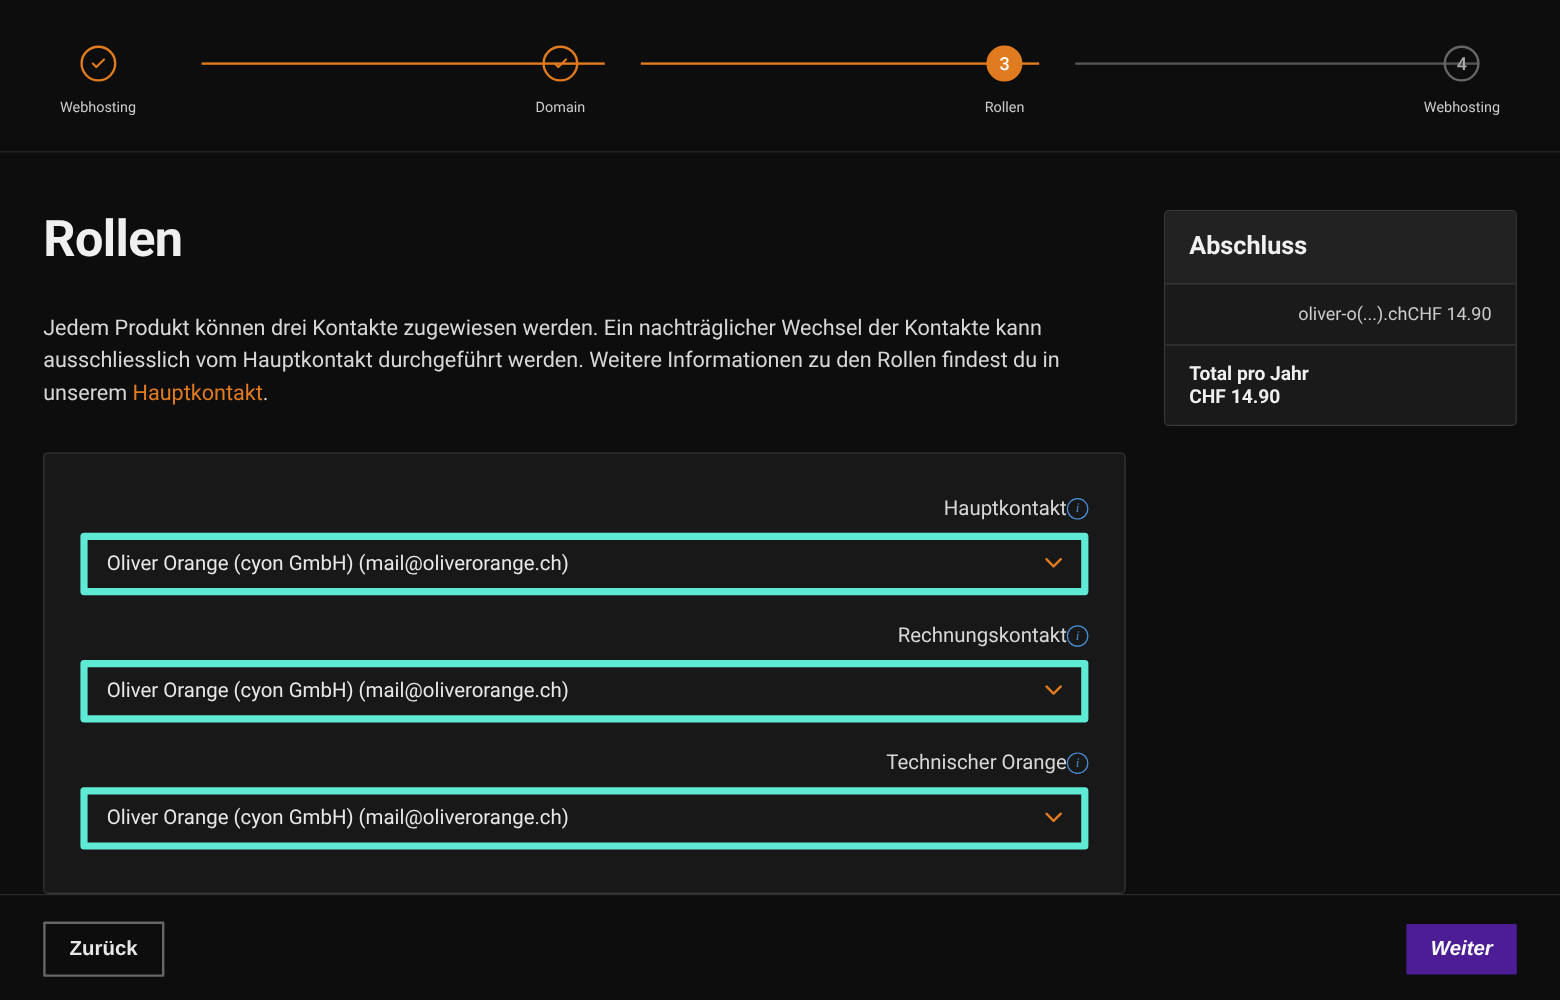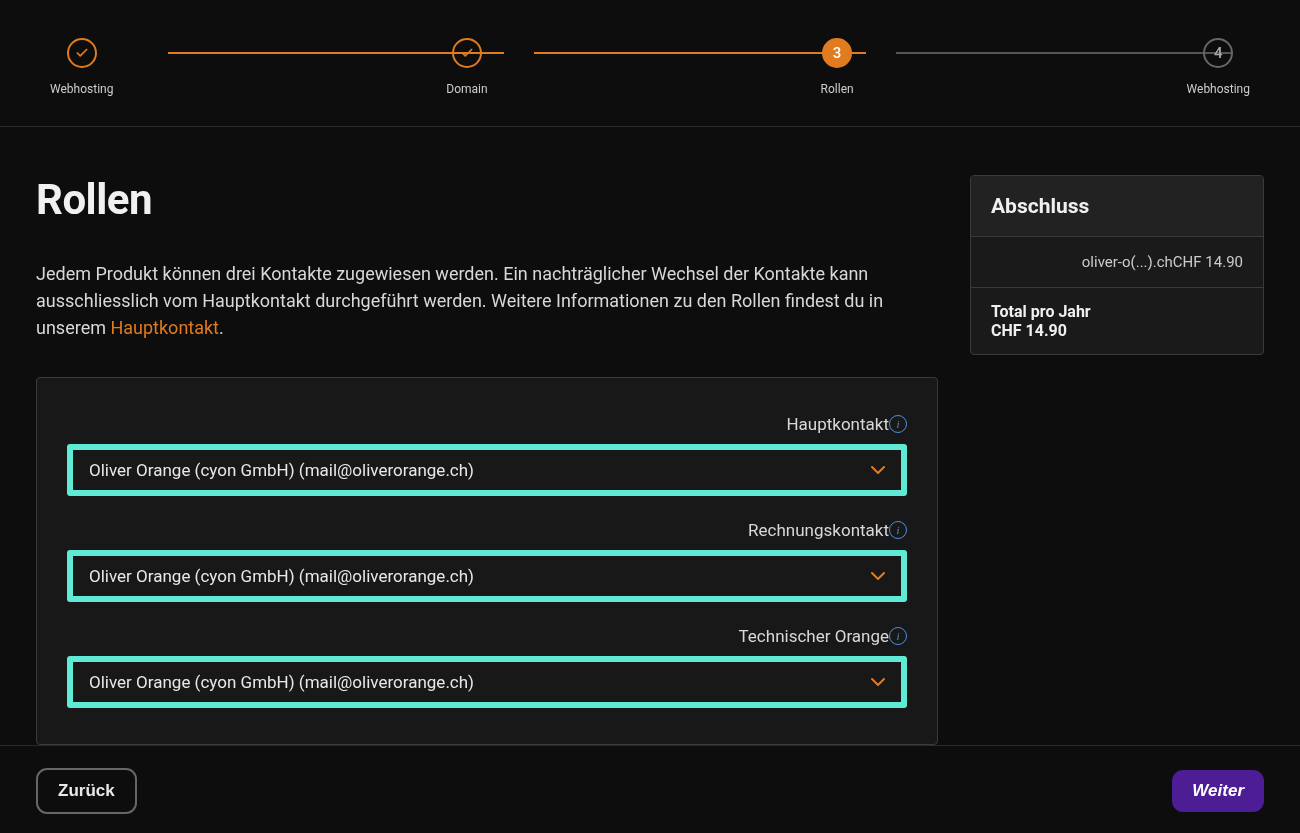--- a/index.html
+++ b/index.html
@@ -210,21 +210,21 @@
       border-top: 1px solid #2a2a2a;
       padding: 22px 36px;
       display: flex;
       justify-content: space-between;
       align-items: center;
     }
     .btn {
       padding: 11px 20px;
       font-size: 17px;
       font-weight: 600;
-      border-radius: 11px;
+      border-radius: 1px;
       cursor: pointer;
       border: none;
     }
     .btn-secondary {
       background: transparent;
       border: 2px solid #666;
       color: #e8e8e8;
     }
     .btn-primary {
       background: #4c1d95;

